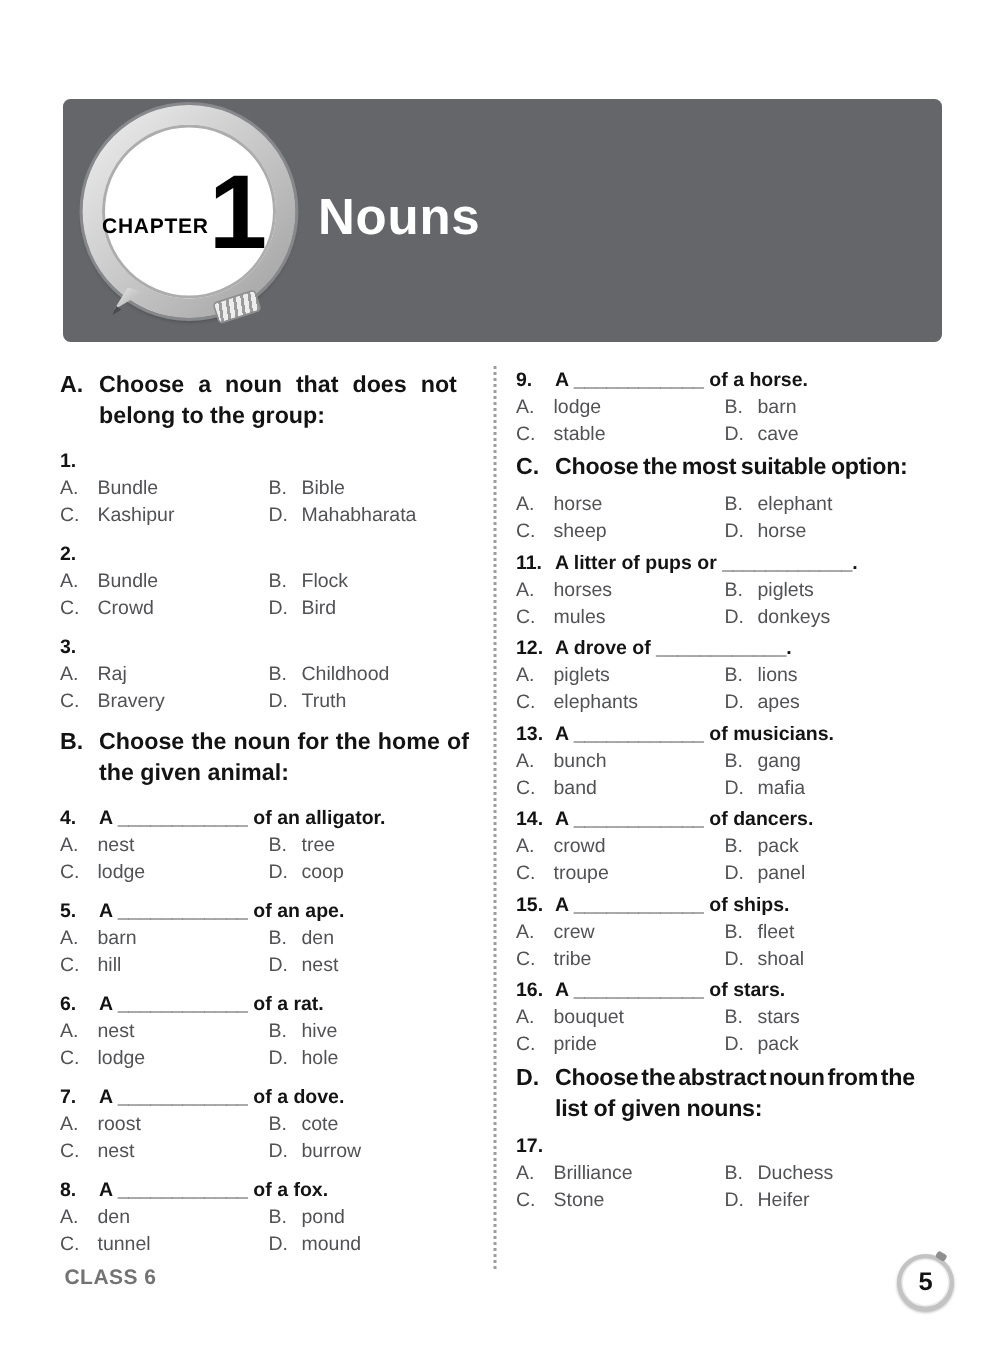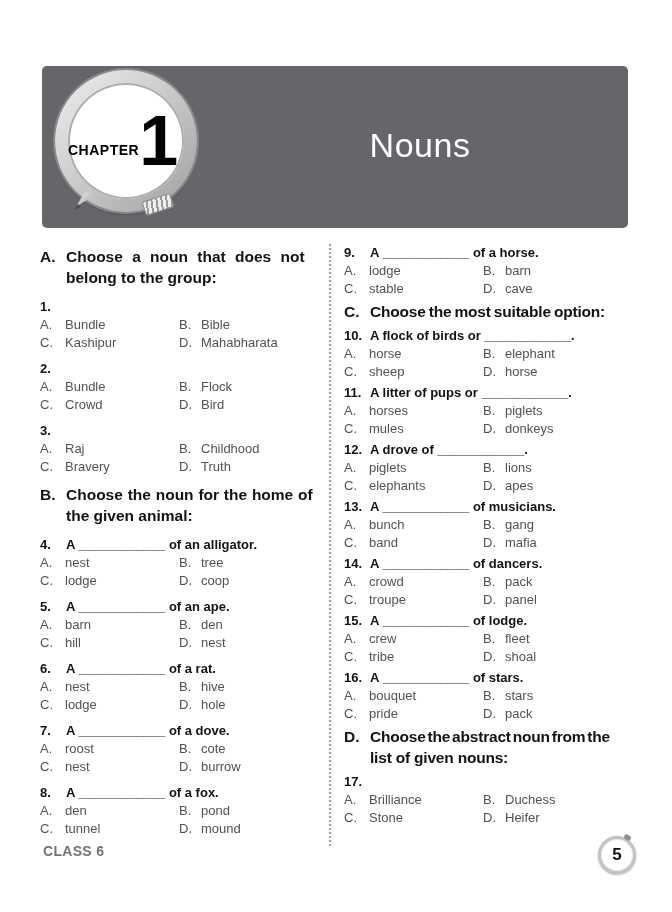--- a/index.html
+++ b/index.html
@@ -37,21 +37,21 @@
     position: absolute; left: 20px; bottom: 2px; width: 6px; height: 6px;
     background: #4a4a4a; clip-path: polygon(0 100%, 100% 40%, 40% 0);
   }
   .pencil-ferrule {
     position: absolute; right: 24px; bottom: 0px; width: 30px; height: 15px;
     background: repeating-linear-gradient(100deg, #ededed 0 3px, #9b9b9b 3px 5px);
     border: 1px solid #8e8e8e; border-radius: 3px; transform: rotate(-18deg);
   }
   .chapter-title {
     position: absolute; left: 170px; right: 0; top: 50%; transform: translateY(-54%);
-    text-align: center; color: #ffffff; font-size: 34px; font-weight: 400; letter-spacing: 0.5px;
+    text-align: left; color: #ffffff; font-size: 34px; font-weight: 700; letter-spacing: 0.5px;
   }
 
   
   .content { position: absolute; left: 40px; top: 244px; width: 594px; display: flex; align-items: stretch; }
   .col { display: block; }
   .col-left  { width: 289px; padding-right: 4px; }
   .divider   { width: 0; border-left: 2px dotted #9d9d9d; }
   .col-right { width: 293px; padding-left: 13px; }
 
   .h {
@@ -290,24 +290,20 @@
             <span class="ot">cave</span>
         </div>
       </div>
 
       <div class="h">
         <span>C.</span>
         <span class="ht h-c">Choose the most suitable option:</span>
       </div>
 
       <div class="q">
-        <div class="stem-row">
-          <span class="qn">10.</span>
-          <span class="qs">A flock of birds or ____________.</span>
-        </div>
         <div class="opts">
           <span class="ol">A.</span>
             <span class="ot">horse</span>
           <span class="ol">B.</span>
             <span class="ot">elephant</span>
           <span class="ol">C.</span>
             <span class="ot">sheep</span>
           <span class="ol">D.</span>
             <span class="ot">horse</span>
         </div>
@@ -377,21 +373,21 @@
           <span class="ol">C.</span>
             <span class="ot">troupe</span>
           <span class="ol">D.</span>
             <span class="ot">panel</span>
         </div>
       </div>
 
       <div class="q">
         <div class="stem-row">
           <span class="qn">15.</span>
-          <span class="qs">A ____________ of lodge.</span>
+          <span class="qs">A ____________ of ships.</span>
         </div>
         <div class="opts">
           <span class="ol">A.</span>
             <span class="ot">crew</span>
           <span class="ol">B.</span>
             <span class="ot">fleet</span>
           <span class="ol">C.</span>
             <span class="ot">tribe</span>
           <span class="ol">D.</span>
             <span class="ot">shoal</span>

